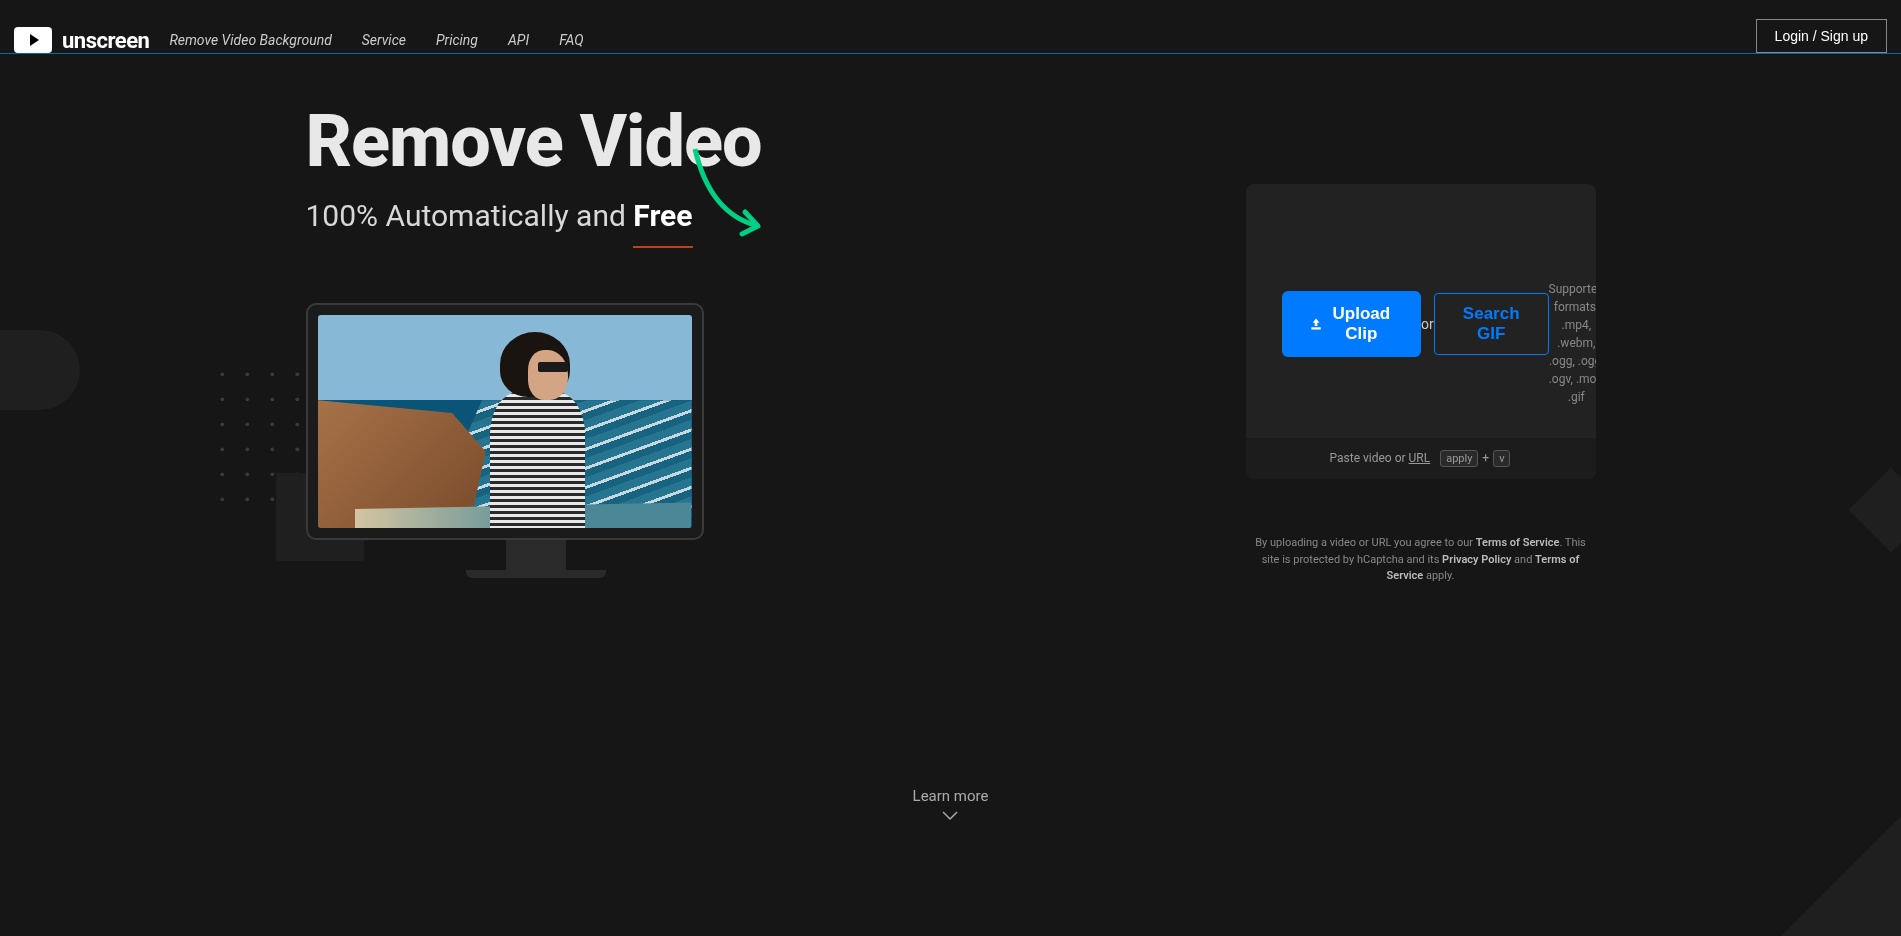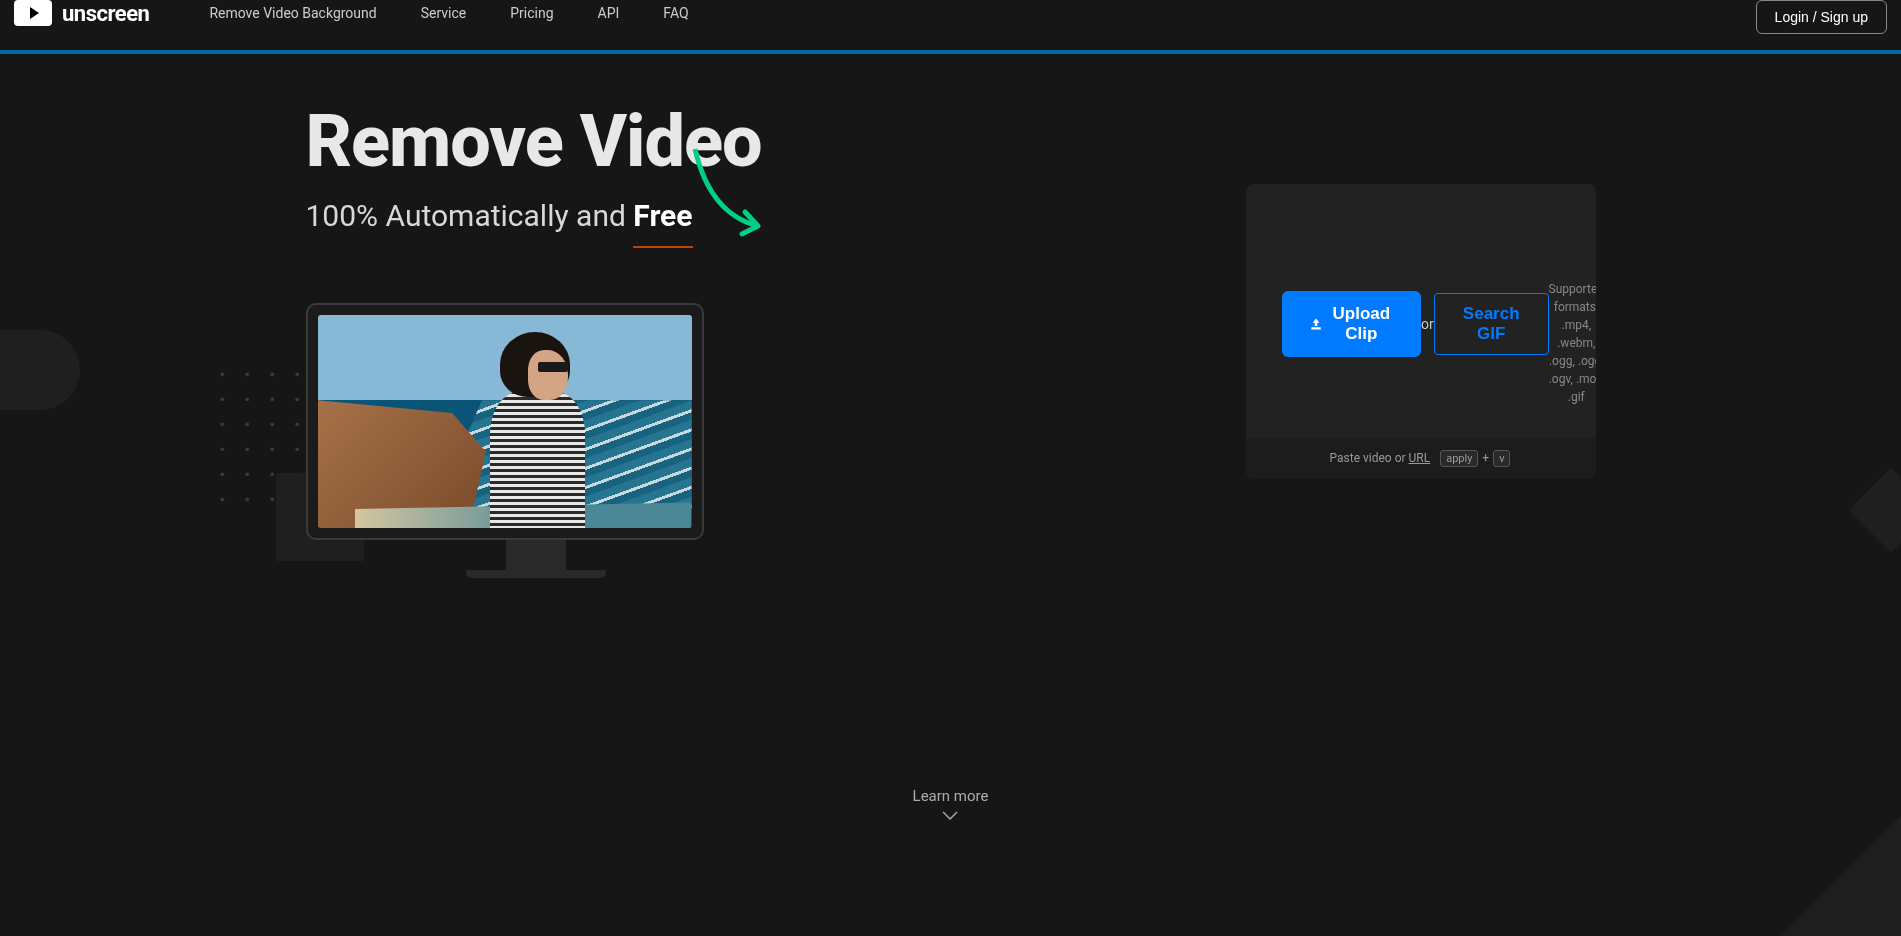--- a/index.html
+++ b/index.html
@@ -13,25 +13,25 @@
     color: #fff;
     width: 1901px;
     height: 936px;
     overflow: hidden;
     position: relative;
   }
 
   
   .header {
     display: flex;
-    align-items: flex-start;
+    align-items: flex-end;
     justify-content: space-between;
     height: 54px;
     padding: 0 14px;
-    border-bottom: 4px solid #0369a1;
+    border-bottom: 1px solid #0369a1;
   }
   .header-left {
     display: flex;
     align-items: center;
     gap: 20px;
   }
   .logo {
     display: flex;
     align-items: center;
     gap: 10px;
@@ -57,35 +57,35 @@
     margin-left: 2px;
   }
   .logo-text {
     font-size: 22px;
     font-weight: 700;
     letter-spacing: -0.5px;
     color: #fff;
   }
   .nav {
     display: flex;
-    gap: 44px;
-    margin-left: 40px;
+    gap: 30px;
+    font-style: italic;
   }
   .nav a {
     color: #ccc;
     text-decoration: none;
     font-size: 14px;
     cursor: pointer;
   }
   .login-btn {
     border: 1px solid #888;
     background: transparent;
     color: #fff;
     padding: 8px 18px;
-    border-radius: 6px;
+    border-radius: 0;
     font-size: 14px;
     cursor: pointer;
   }
 
   
   .hero {
     display: flex;
     justify-content: center;
     padding-top: 50px;
     position: relative;
@@ -473,20 +473,23 @@
           <div class="or">or</div>
           <button class="btn-outline">Search GIF</button>
           <div class="formats">Supported formats: .mp4, .webm, .ogg, .ogg, .ogv, .mov, .gif</div>
         </div>
         <div class="upload-bottom">
           <span>Paste video or </span><span class="url-link">URL</span>
           &nbsp;&nbsp;<kbd>apply</kbd><span> + </span><kbd>v</kbd>
         </div>
       </div>
 
+      <p class="legal">
+        <span>By uploading a video or URL you agree to our </span><b>Terms of Service</b><span>. This site is protected by hCaptcha and its </span><b>Privacy Policy</b><span> and </span><b>Terms of Service</b><span> apply.</span>
+      </p>
     </div>
   </div>
 </section>
 
 <div class="learn-more">
   <span>Learn more</span>
   <svg class="chevron" width="16" height="10" viewBox="0 0 16 10">
     <path d="M1 1 L8 8 L15 1" stroke="#aaa" stroke-width="1.5" fill="none"></path>
   </svg>
 </div>

